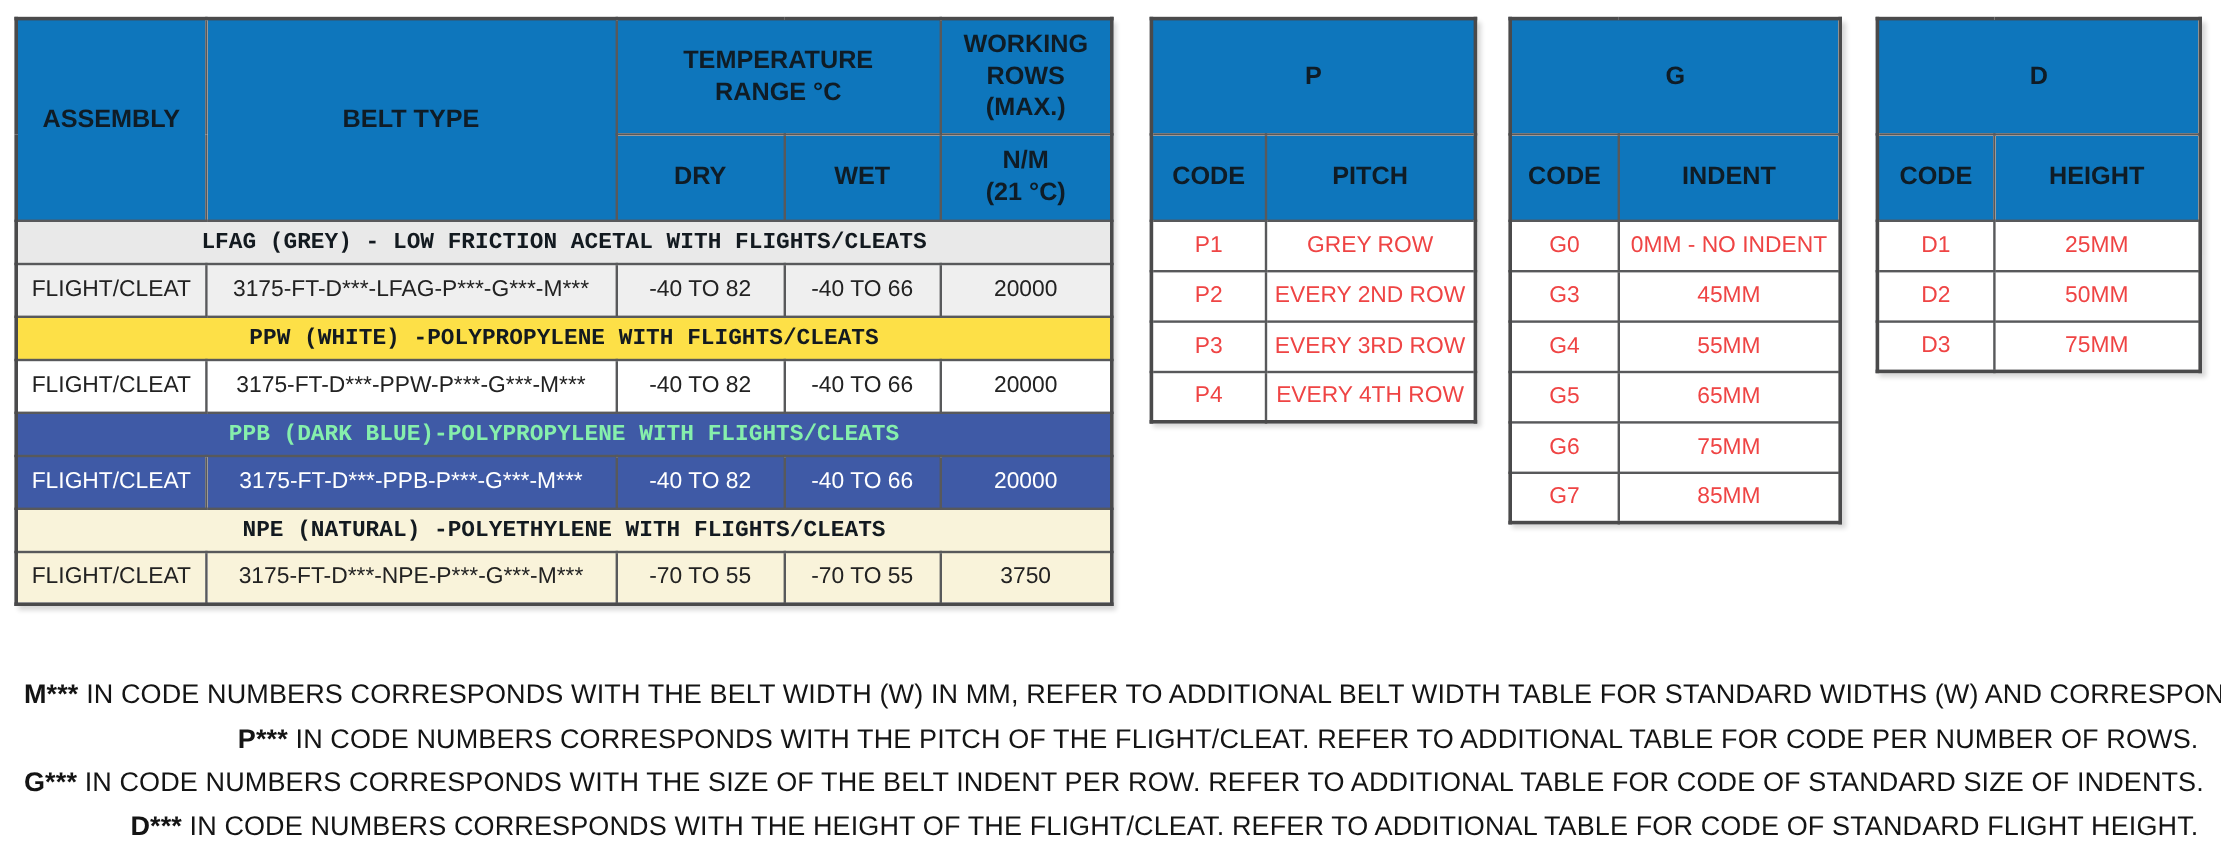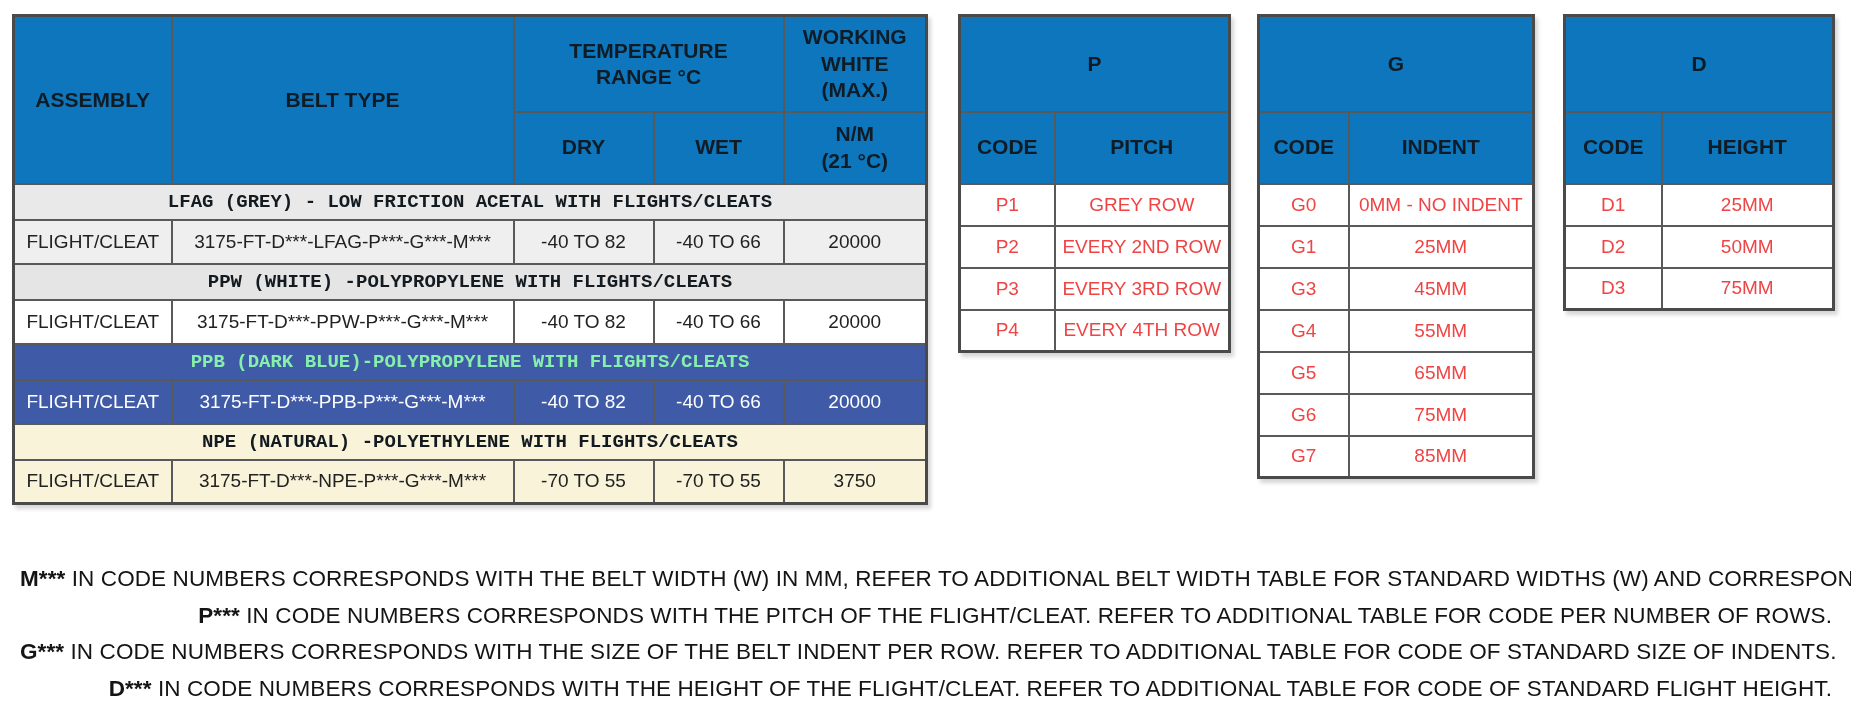--- a/index.html
+++ b/index.html
@@ -25,21 +25,21 @@
     border:2px solid var(--border);text-align:center;vertical-align:middle;
     padding:0 6px;white-space:pre-line;overflow:hidden;
   }
   th{background:var(--blue);color:#0F1C26;font-weight:700;font-size:21px;line-height:1.25;}
   .h1{height:96px;}
   .h2{height:72px;}
   
   .sec td{height:36px;font-weight:700;font-size:19px;font-family:Liberation Mono, monospace;}
   .row td{height:44px;font-weight:400;font-size:19px;color:#222;}
   .s0 .t{background:var(--grey-title);} .s0r td{background:var(--grey-row);}
-  .s1 .t{background:#e5e5e5;text-align:center;}          .s1r td{background:#ffffff;}
+  .s1 .t{background:#fde047;text-align:center;}          .s1r td{background:#ffffff;}
   .s2 .t{background:var(--darkblue);color:#86efac;}
   .s2r td{background:var(--darkblue);color:#ffffff;}
   .s3 .t{background:var(--cream);}     .s3r td{background:var(--cream);}
   
   .drow td{height:42px;font-size:19px;color:#ef4444;background:#fff;}
   #main-table{left:12px;top:14px;width:913px;}
   #p-table{left:958px;top:14px;width:270px;}
   #g-table{left:1257px;top:14px;width:275px;}
   #d-table{left:1563px;top:14px;width:269px;}
   
@@ -63,21 +63,21 @@
     <col style="width:130px">
       <col style="width:143px">
   </colgroup>
   <thead>
     <tr>
       <th rowspan="2" class="h1">ASSEMBLY</th>
       <th rowspan="2" class="h1">BELT TYPE</th>
       <th colspan="2" class="h1">TEMPERATURE
 RANGE °C</th>
       <th class="h1">WORKING
-WHITE
+ROWS
 (MAX.)</th>
     </tr>
     <tr>
       <th class="h2">DRY</th>
       <th class="h2">WET</th>
       <th class="h2">N/M
 (21 °C)</th>
     </tr>
   </thead>
   <tbody>
@@ -169,24 +169,20 @@
       </tr>
     <tr>
       <th class="h2">CODE</th>
       <th class="h2">INDENT</th>
     </tr>
   </thead>
   <tbody>
     <tr class="drow">
       <td>G0</td>
       <td>0MM - NO INDENT</td>
-    </tr>
-    <tr class="drow">
-      <td>G1</td>
-      <td>25MM</td>
     </tr>
     <tr class="drow">
       <td>G3</td>
       <td>45MM</td>
     </tr>
     <tr class="drow">
       <td>G4</td>
       <td>55MM</td>
     </tr>
     <tr class="drow">

